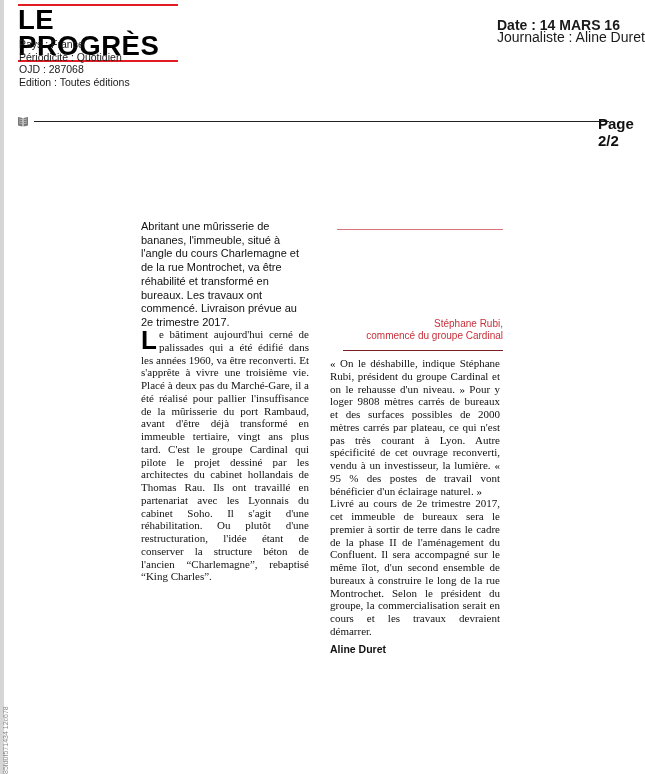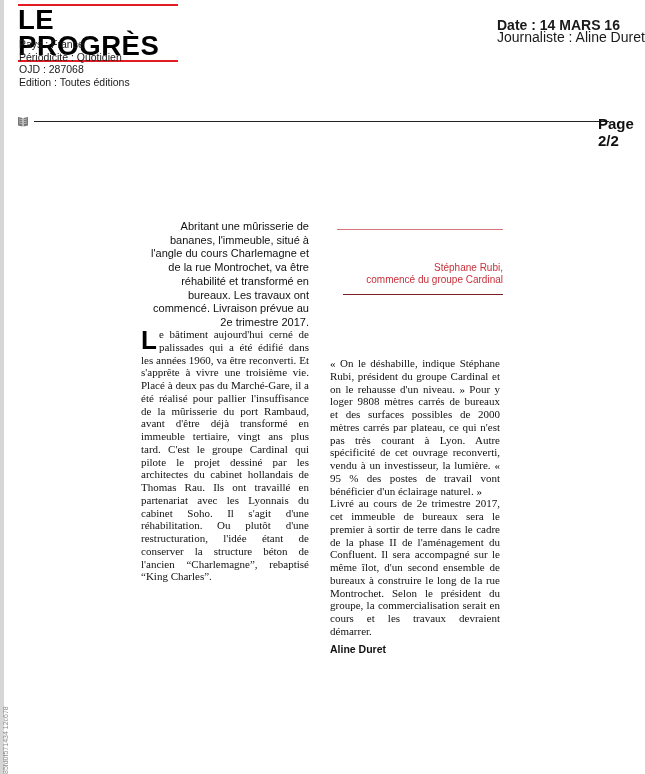--- a/index.html
+++ b/index.html
@@ -39,40 +39,40 @@
     }
     .pagebar .line {
       position: absolute; left: 17px; top: 6px; width: 575px; height: 1px; background: #222;
     }
     .pagebar .page {
       position: absolute; left: 581px; top: 0; font-size: 15px; font-weight: bold; color: #111;
     }
     .lead {
       position: absolute; left: 141px; top: 220px; width: 168px;
       font-family: "Liberation Sans", sans-serif; font-size: 11px; line-height: 13.7px;
-      color: #111; font-stretch: condensed; text-align: right;
+      color: #111; font-stretch: condensed;
     }
     .body-text {
       font-family: "Liberation Serif", serif; font-size: 11px; line-height: 12.75px; color: #111;
       text-align: justify; hyphens: manual;
     }
     .col1 { position: absolute; left: 141px; top: 328px; width: 168px; }
     .col2 { position: absolute; left: 330px; top: 357px; width: 170px; }
     .dropcap {
       float: left; font-family: "Liberation Sans", sans-serif; font-weight: 900; font-size: 26px;
       line-height: 22px; margin: 1px 2px 0 0; color: #000;
     }
     .col2 p { margin: 0; }
     .sig {
       font-family: "Liberation Sans", sans-serif; font-weight: bold; font-size: 10.5px; margin-top: 5px;
     }
     .quote-box { position: absolute; left: 337px; top: 229px; width: 166px; }
     .quote-box .top-rule { height: 1px; background: #d9737a; }
     .quote-box .caption {
-      margin-top: 32px; text-align: right; color: #c8303a; font-size: 10px; line-height: 12px;
+      margin-top: 88px; text-align: right; color: #c8303a; font-size: 10px; line-height: 12px;
       font-family: "Liberation Sans", sans-serif;
     }
     .quote-box .bottom-rule { height: 1px; background: #7a1f24; margin-top: 8px; margin-left: 6px; }
   </style>
 </head>
 <body>
 
 <div class="left-bar"></div>
 <div class="side-id">85fd0f571434 12c678</div>
 

